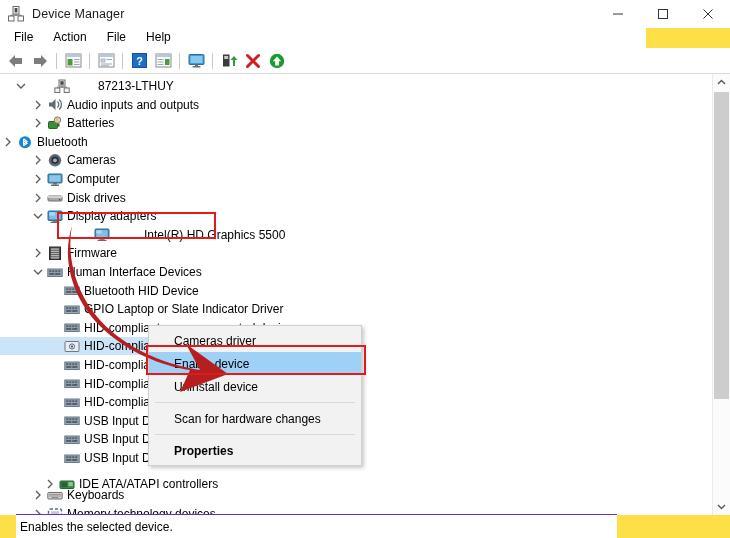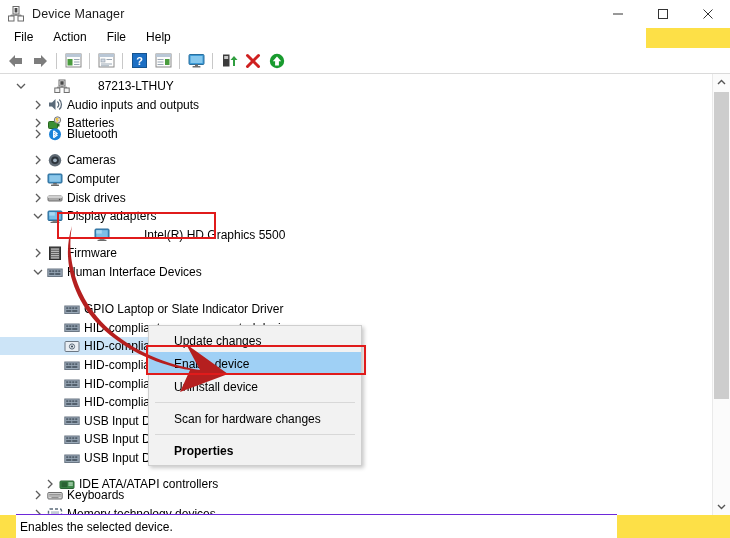--- a/index.html
+++ b/index.html
@@ -337,21 +337,21 @@
         <span class="ico">
           <svg width="16" height="15" viewBox="0 0 16 15">
             <rect x="1.5" y="5.5" width="9" height="7" rx="1" fill="#3c8f33" stroke="#27661f" stroke-width="1"></rect>
             <rect x="10.5" y="7.5" width="2" height="3" fill="#27661f"></rect>
             <circle cx="10.5" cy="4" r="3.2" fill="#d8d8d8" stroke="#7a7a7a" stroke-width="1"></circle>
             <path d="M9 2 L11.6 2 L10.2 4.2 L12 4.2 L9 7 L10 4.6 L8.6 4.6 Z" fill="#f2c12e"></path>
           </svg>
         </span>
         <span class="lbl">Batteries</span>
       </div>
-      <div class="row" style="top: 51px; padding-left: 30px;">
+      <div class="row" style="top: 59px; ">
         <span class="chev">
           <svg width="8" height="10" viewBox="0 0 8 10">
             <path d="M2 1 L6 5 L2 9" fill="none" stroke="#5b5b5b" stroke-width="1.3"></path>
           </svg>
         </span>
         <span class="ico">
           <svg width="16" height="15" viewBox="0 0 16 15">
             <circle cx="8" cy="7.3" r="6" fill="#1a82d8"></circle>
             <path d="M6.6 3.8 L10.1 6.4 L6.6 9 M6.6 5.6 L10.1 8.2 L6.6 10.8 M6.6 3.8 L6.6 10.8" stroke="#ffffff" stroke-width="1.1" fill="none"></path>
           </svg>
@@ -464,20 +464,35 @@
             <rect x="2.2" y="5.2" width="2.2" height="2" fill="#53606d"></rect>
             <rect x="5.2" y="5.2" width="2.2" height="2" fill="#53606d"></rect>
             <rect x="8.2" y="5.2" width="2.2" height="2" fill="#53606d"></rect>
             <rect x="11.2" y="5.2" width="2.2" height="2" fill="#53606d"></rect>
             <rect x="2.2" y="8" width="5.2" height="2" fill="#53606d"></rect>
             <rect x="8.2" y="8" width="5.2" height="2" fill="#53606d"></rect>
           </svg>
         </span>
         <span class="lbl">Human Interface Devices</span>
       </div>
+      <div class="row" style="top: 207.6px; padding-left: 47px;">
+        <span class="chev"></span>
+        <span class="ico">
+          <svg width="16" height="15" viewBox="0 0 16 15">
+            <rect x="0.8" y="4" width="14.4" height="7.5" fill="#9aa9b8" stroke="#6b7784" stroke-width="1"></rect>
+            <rect x="2.2" y="5.2" width="2.2" height="2" fill="#53606d"></rect>
+            <rect x="5.2" y="5.2" width="2.2" height="2" fill="#53606d"></rect>
+            <rect x="8.2" y="5.2" width="2.2" height="2" fill="#53606d"></rect>
+            <rect x="11.2" y="5.2" width="2.2" height="2" fill="#53606d"></rect>
+            <rect x="2.2" y="8" width="5.2" height="2" fill="#53606d"></rect>
+            <rect x="8.2" y="8" width="5.2" height="2" fill="#53606d"></rect>
+          </svg>
+        </span>
+        <span class="lbl">Bluetooth HID Device</span>
+      </div>
       <div class="row" style="top: 226.2px; padding-left: 47px;">
         <span class="chev"></span>
         <span class="ico">
           <svg width="16" height="15" viewBox="0 0 16 15">
             <rect x="0.8" y="4" width="14.4" height="7.5" fill="#9aa9b8" stroke="#6b7784" stroke-width="1"></rect>
             <rect x="2.2" y="5.2" width="2.2" height="2" fill="#53606d"></rect>
             <rect x="5.2" y="5.2" width="2.2" height="2" fill="#53606d"></rect>
             <rect x="8.2" y="5.2" width="2.2" height="2" fill="#53606d"></rect>
             <rect x="11.2" y="5.2" width="2.2" height="2" fill="#53606d"></rect>
             <rect x="2.2" y="8" width="5.2" height="2" fill="#53606d"></rect>
@@ -658,21 +673,21 @@
     </div>
     <div id="sb-thumb" style="top: 18px; height: 307px;"></div>
     <div class="sb-arrow" id="sb-down">
       <svg width="9" height="7" viewBox="0 0 9 7">
           <path d="M1 2 L4.5 5.4 L8 2" fill="none" stroke="#555" stroke-width="1.4"></path>
         </svg>
     </div>
   </div>
 
   <div id="ctxmenu">
-      <div class="ctxitem">Update changes</div>
+      <div class="ctxitem">Cameras driver</div>
       <div class="ctxitem highlighted">Enable device</div>
       <div class="ctxitem">Uninstall device</div>
       <div class="ctxsep"></div>
       <div class="ctxitem">Scan for hardware changes</div>
       <div class="ctxsep"></div>
       <div class="ctxitem bold">Properties</div>
     </div>
 
   <div class="redbox" id="redbox-gpu"></div>
   <div class="redbox" id="redbox-menu"></div>

